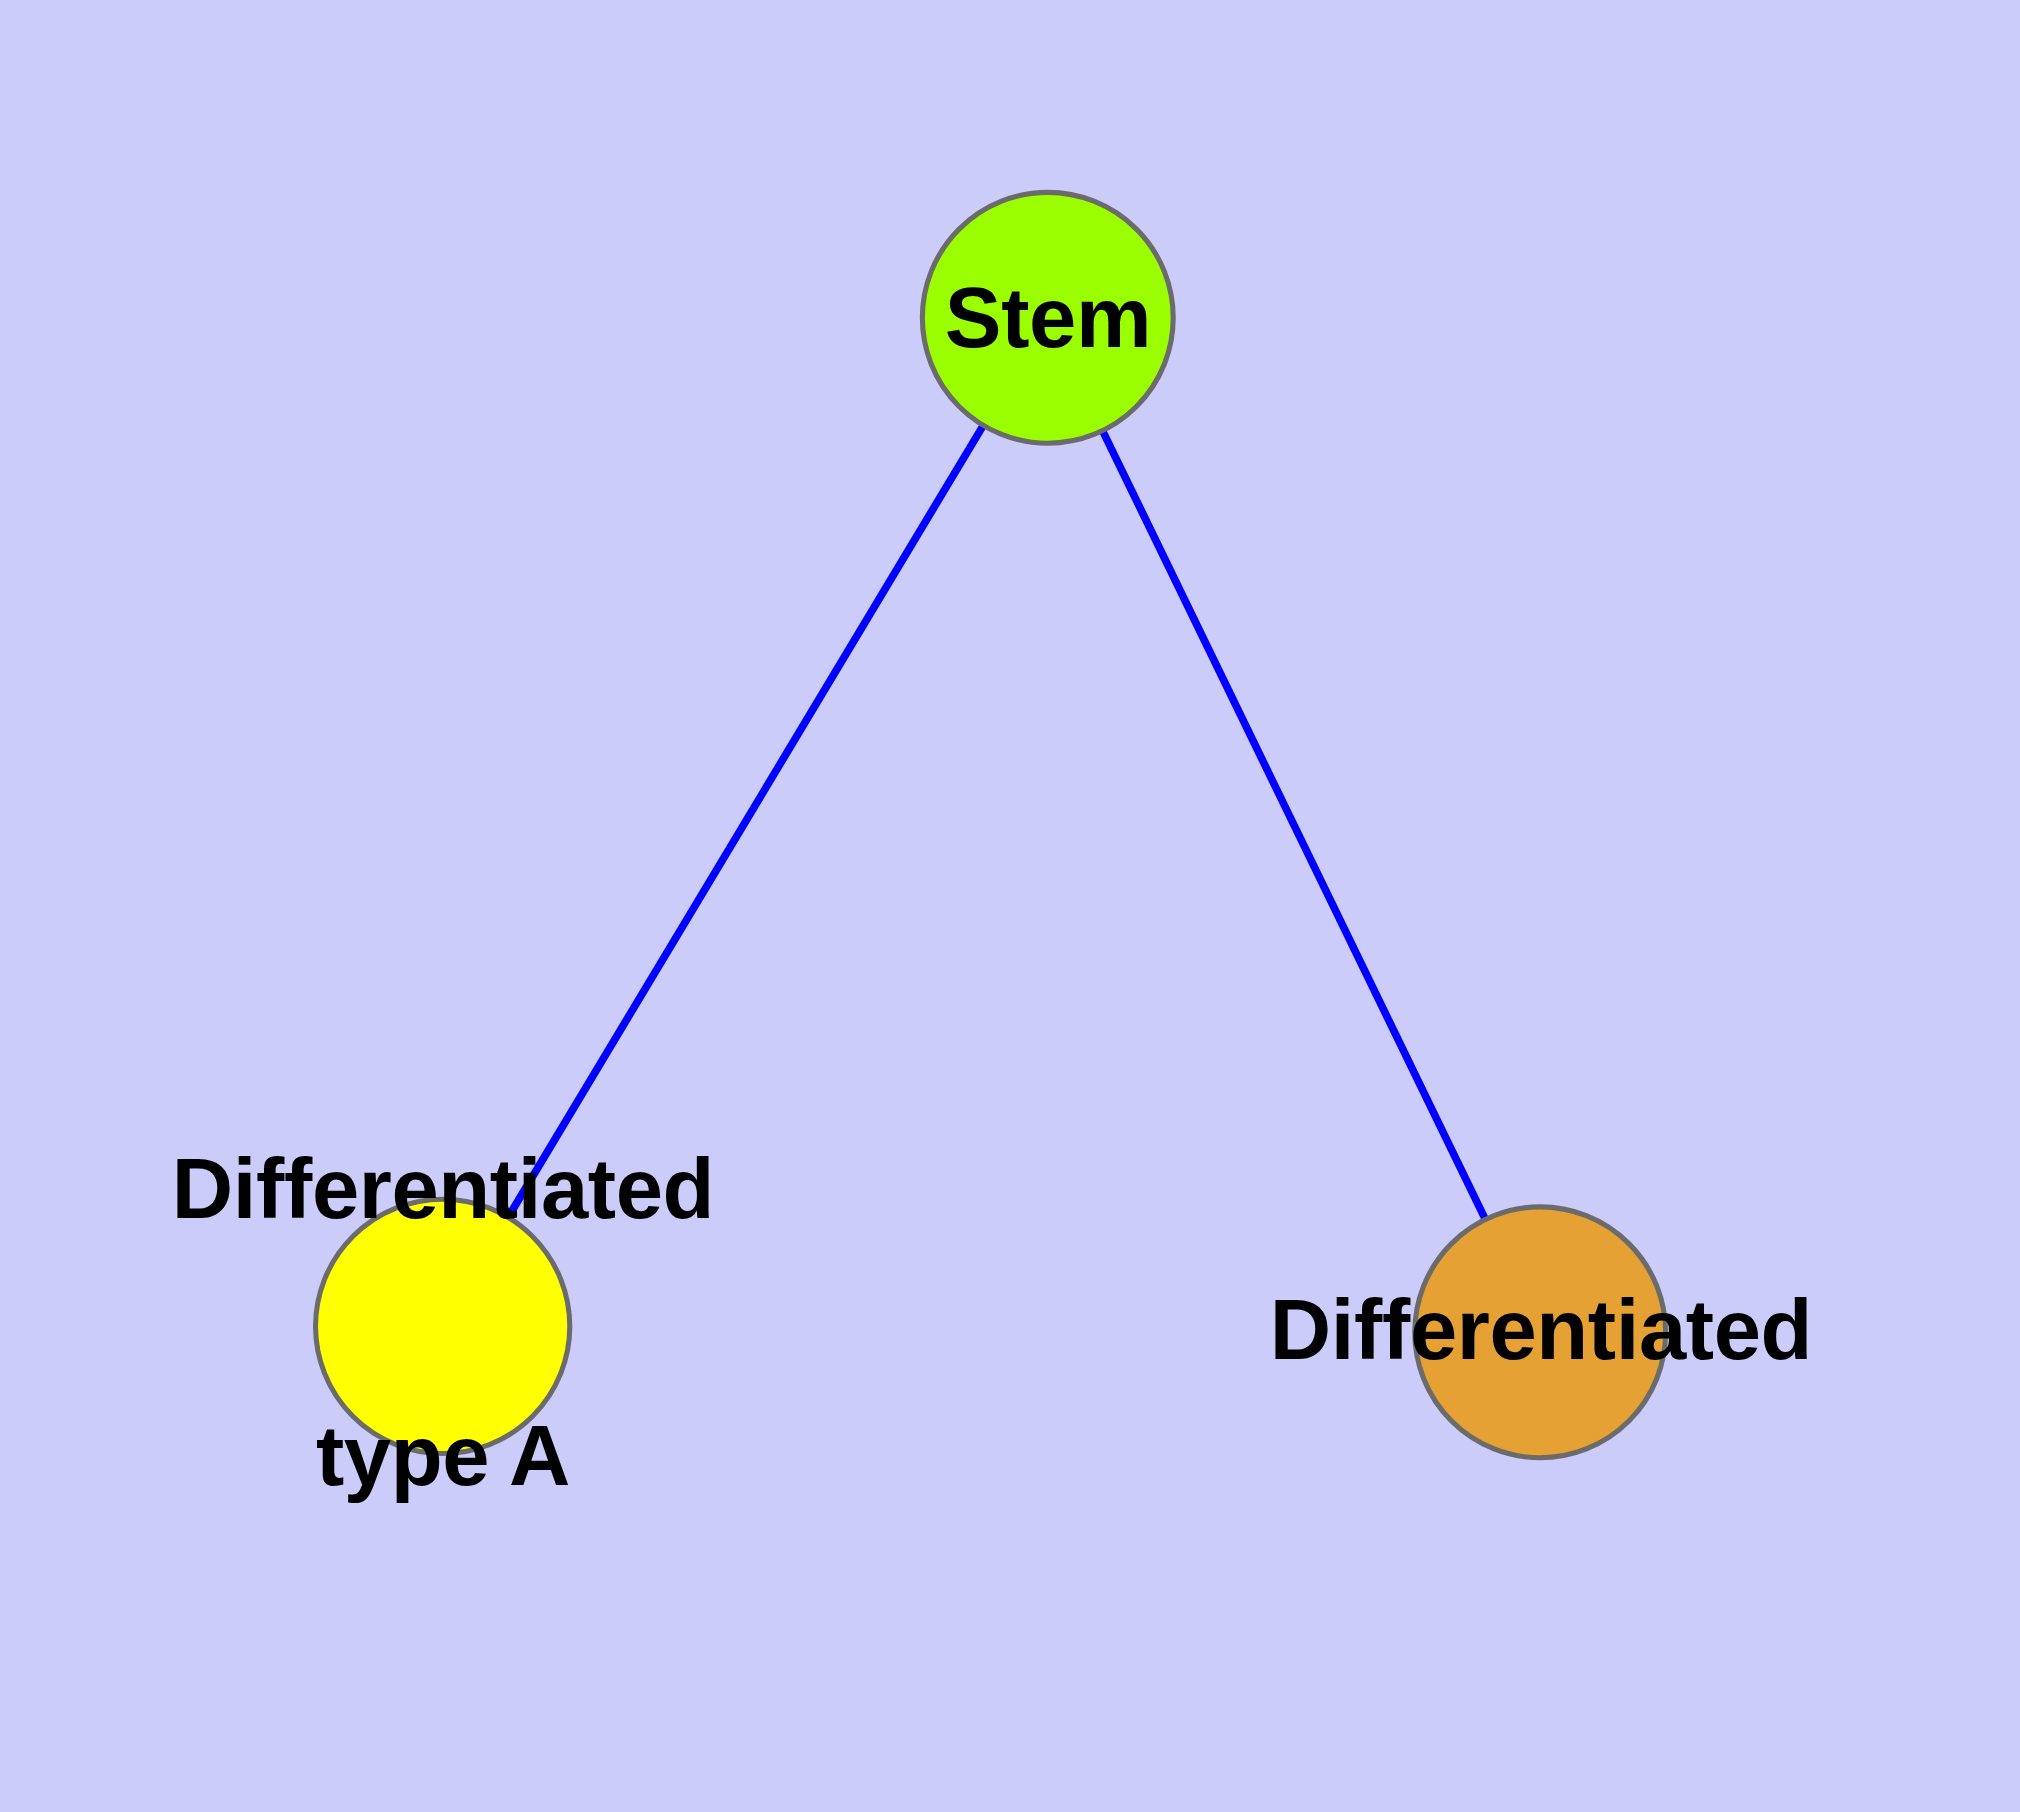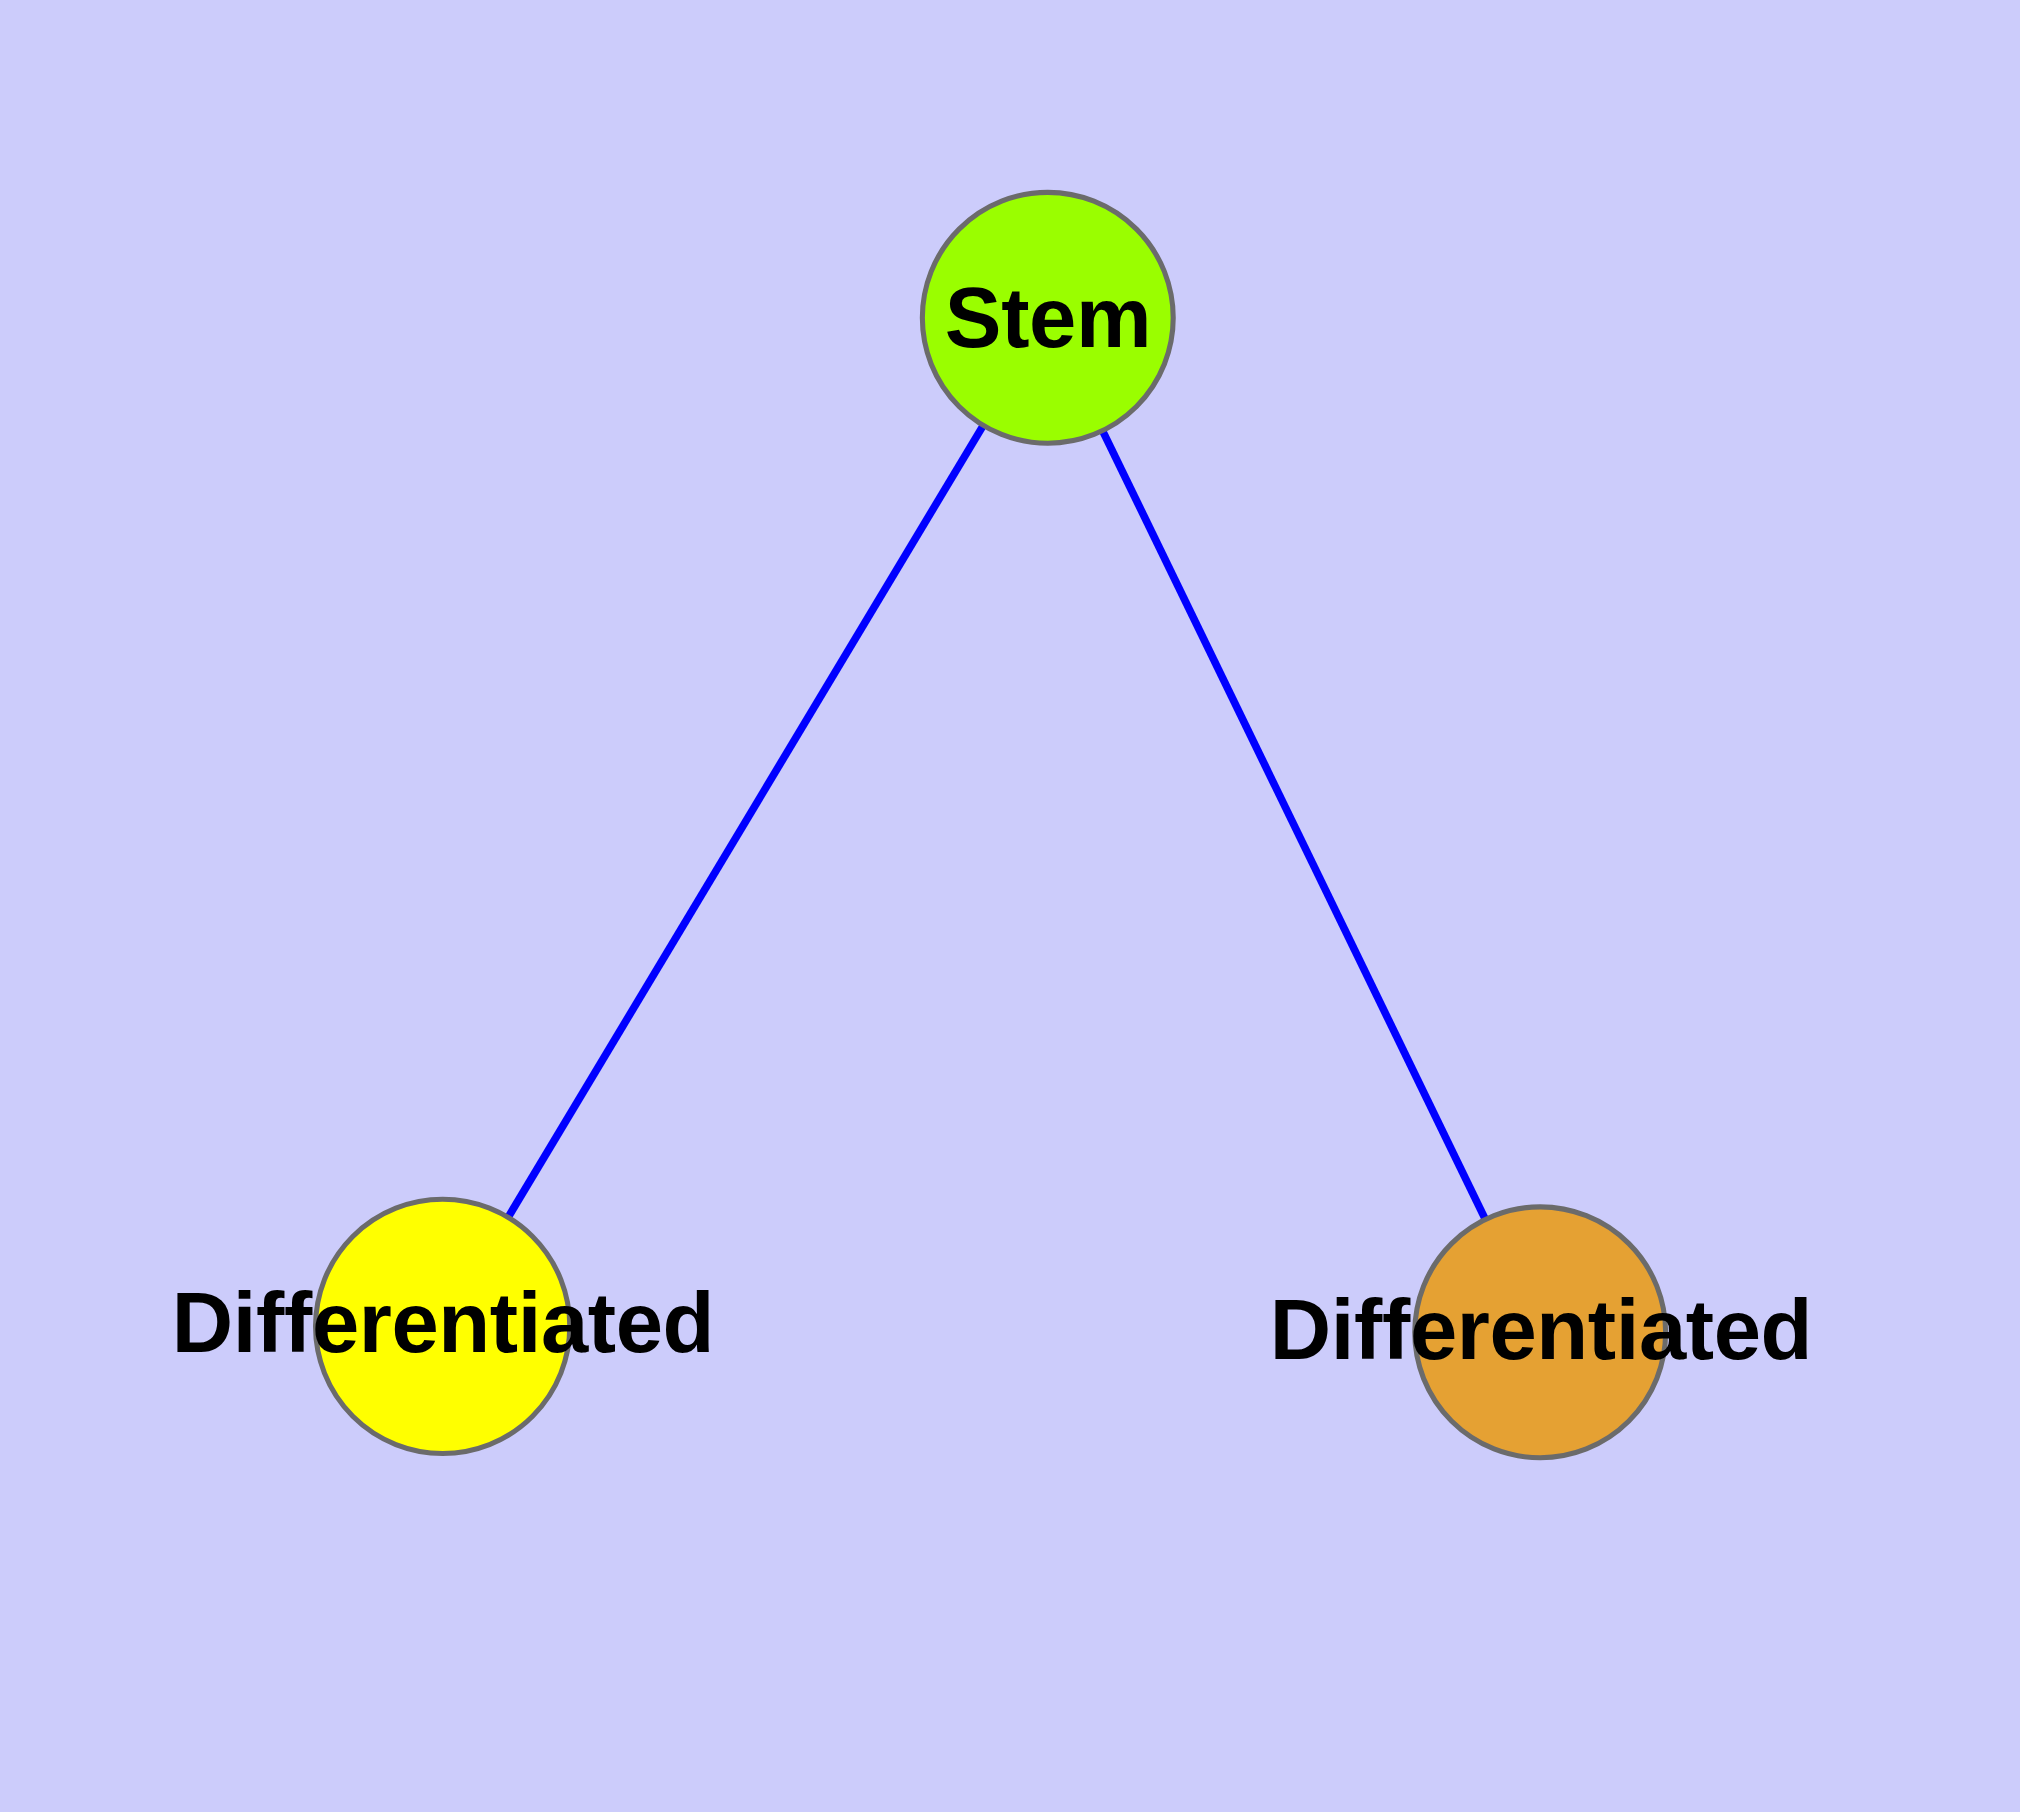--- a/index.html
+++ b/index.html
@@ -52,20 +52,21 @@
       <circle cx="1236" cy="375" r="148" fill="#9afe00" stroke="#6b6b6b" stroke-width="6"></circle>
       <circle cx="522" cy="1565" r="150" fill="#ffff00" stroke="#6b6b6b" stroke-width="6"></circle>
       <circle cx="1817" cy="1572" r="148" fill="#e5a133" stroke="#6b6b6b" stroke-width="6"></circle>
     </g>
   </svg>
 
   <div class="node-label" style="left:1048px; top:318px;">Stem</div>
 
   <div class="node-label" style="left:443px; top:1322px;">
     <div>Differentiated</div>
+    <div>type A</div>
   </div>
 
   <div class="node-label" style="left:1541px; top:1329px;">
     <div>Differentiated</div>
   </div>
 
 </div>
 
 
 </body></html>

